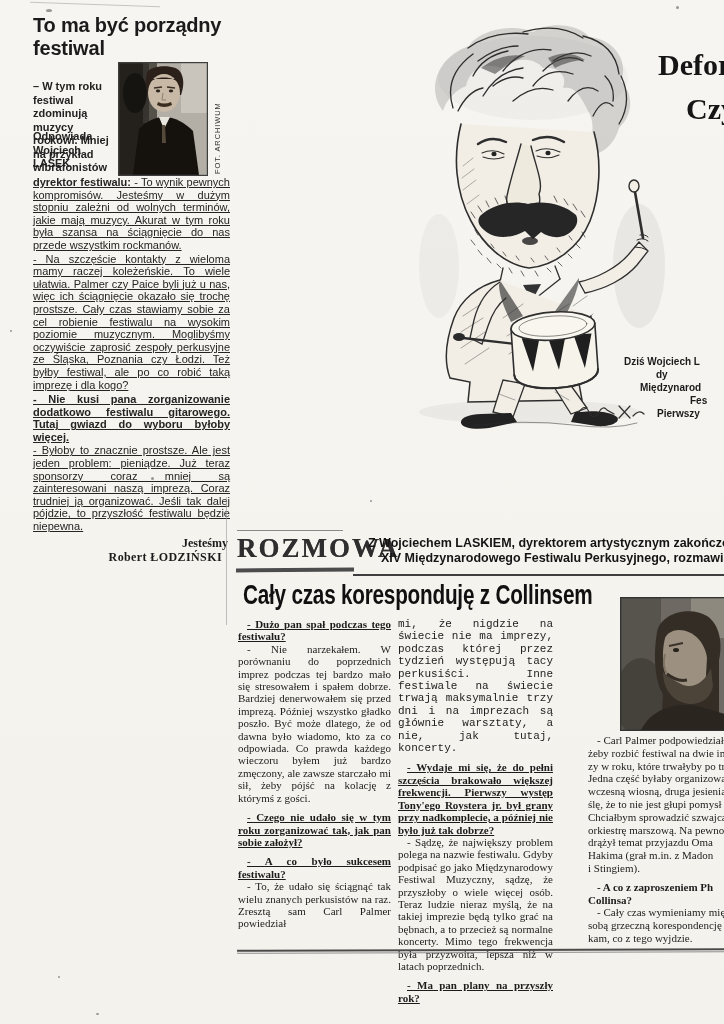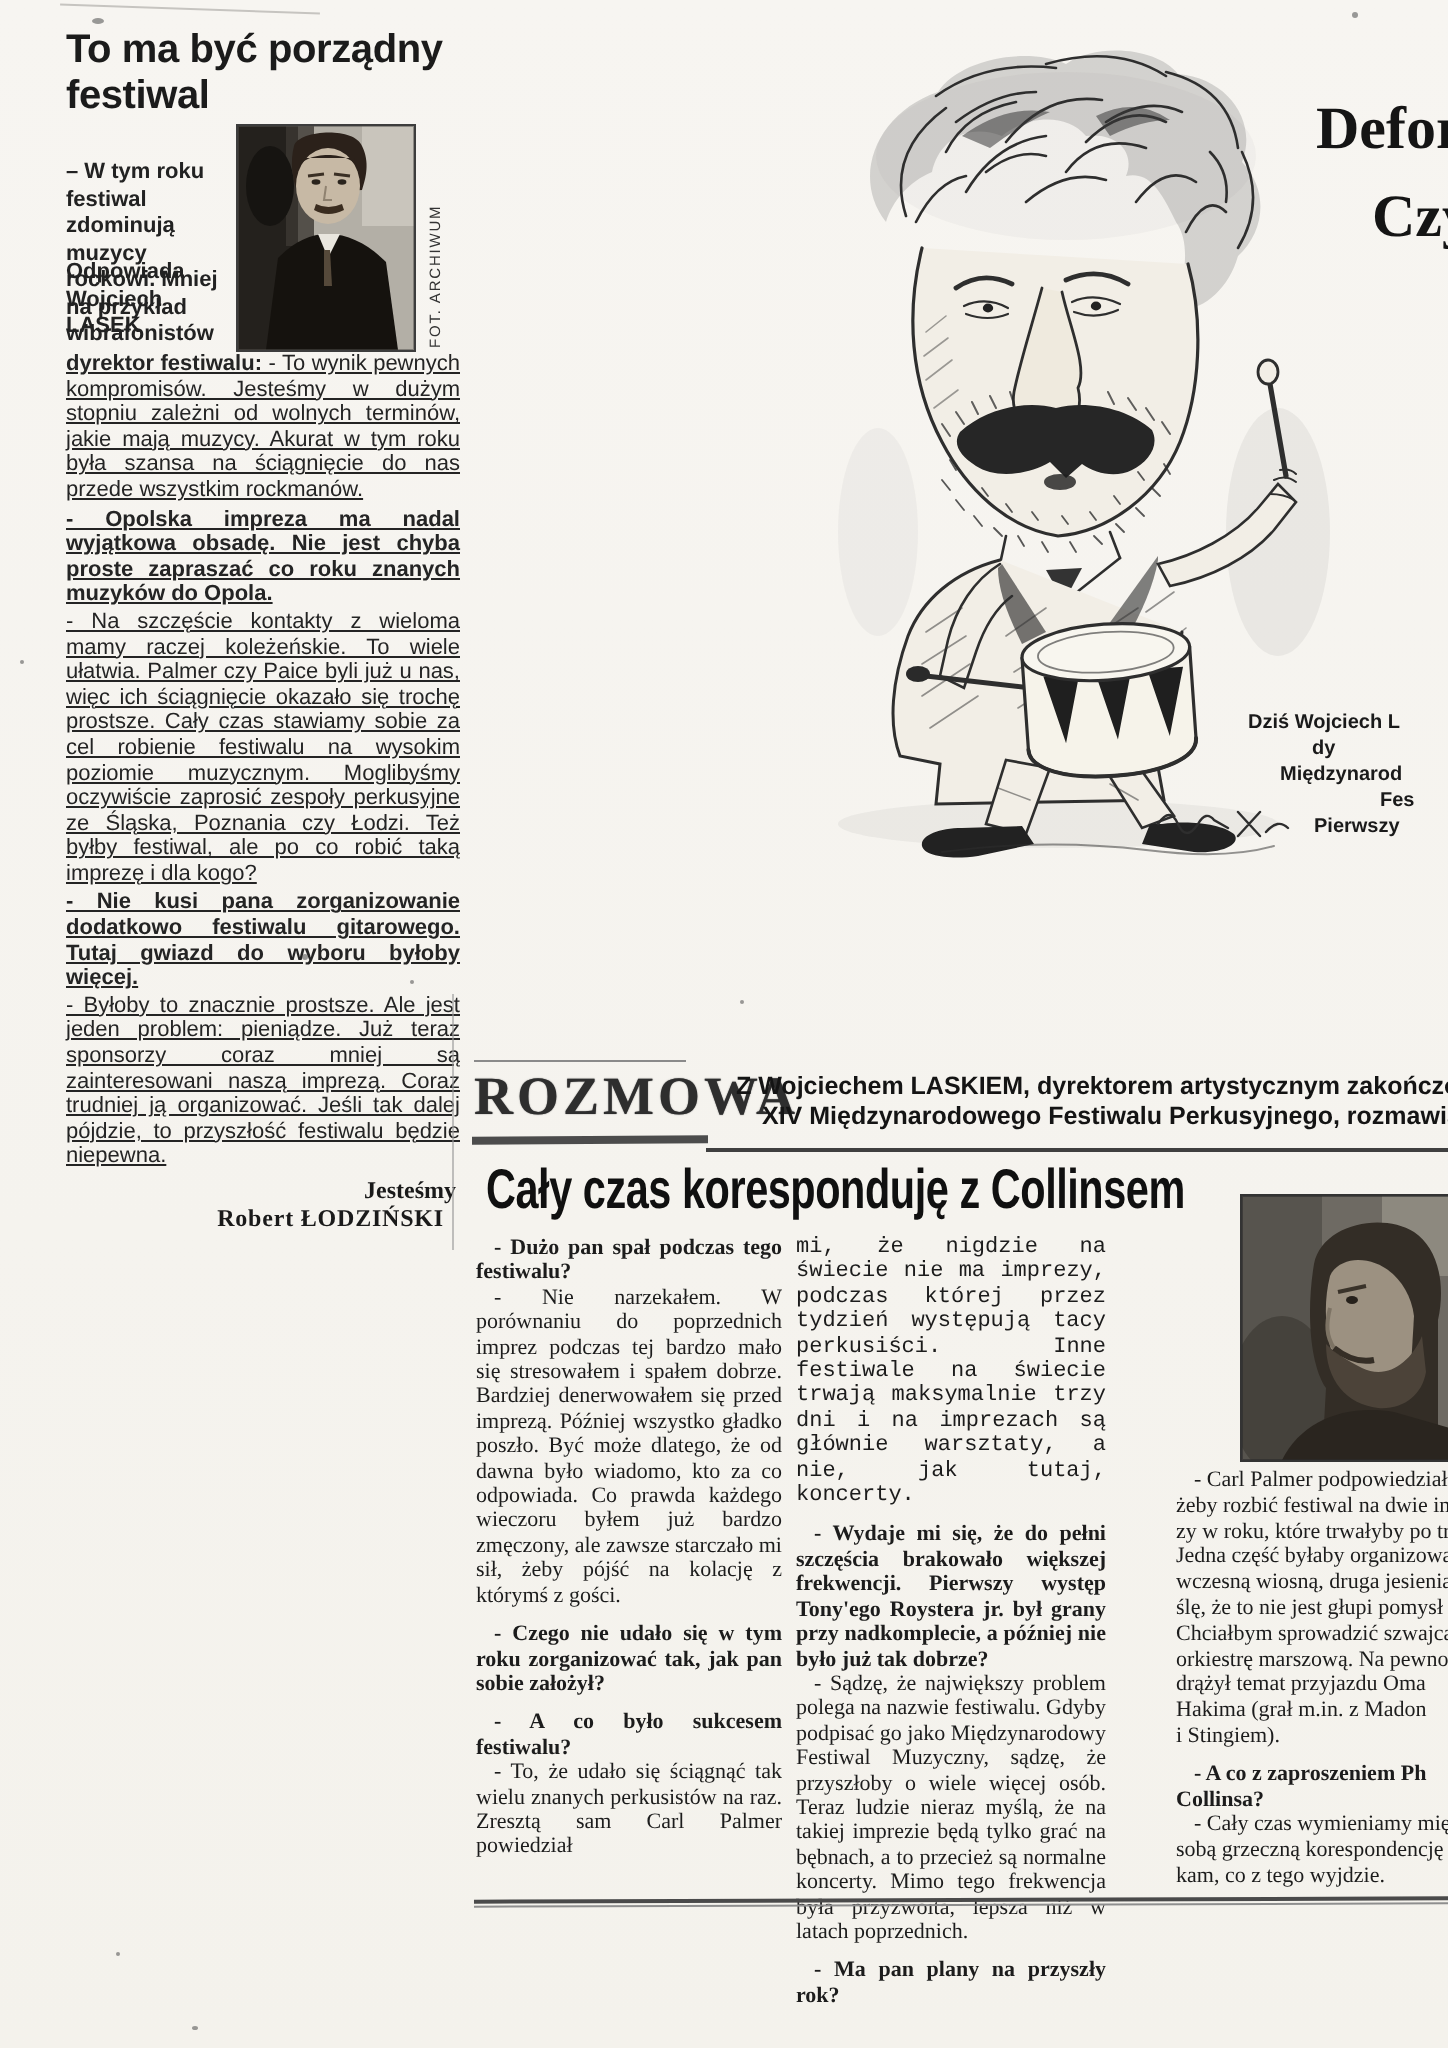--- a/index.html
+++ b/index.html
@@ -42,21 +42,21 @@
   .kick{position:absolute;font-size:12.5px;font-weight:bold;color:#141414;white-space:nowrap;}
   .kick-rule{position:absolute;left:353px;top:574px;width:371px;height:2px;background:#3f3f3f;}
   .main-headline{position:absolute;left:243px;top:579px;font-size:28px;font-weight:bold;
                  letter-spacing:-.3px;color:#101010;transform:scaleX(.74);transform-origin:0 0;white-space:nowrap;}
 
   
   .col{position:absolute;top:618px;font-family:"Liberation Serif",serif;font-size:11px;
        line-height:12.4px;text-align:justify;color:#1c1c1c;}
   .col p{margin:0;text-indent:9px;}
   .col p.cont{text-indent:0;font-family:Liberation Mono, monospace;}
-  .col p.q{font-weight:bold;margin-top:7px;}
+  .col p.q{font-weight:bold;margin-top:7px;text-decoration:underline;}
   .col1{left:238px;width:153px;}
   .col2{left:398px;width:155px;}
   .col3{position:absolute;left:588px;top:734px;width:200px;font-family:"Liberation Serif",serif;
         font-size:11px;color:#1c1c1c;}
   .col3 .ln{white-space:nowrap;line-height:12.8px;height:12.8px;}
   .col3 .ln.b{font-weight:bold;}
   .col3 .ln.ind{padding-left:9px;}
   .col3 .gap{height:6px;}
   .p3{position:absolute;left:620px;top:597px;width:104px;height:132px;border:1px solid #333;background:#555;}
 
@@ -101,21 +101,20 @@
         <path d="M14 112 L20 66 C28 58 36 54 45 54 C56 54 66 60 74 68 L80 112 Z" fill="#15120e"></path>
         <path d="M40 54 L45 66 L51 54 Z" fill="#e9e6de"></path>
         <path d="M43 62 L46 62 L47 80 L43 80 Z" fill="#55493a"></path>
         <rect x="0" y="0" width="88" height="112" fill="none" stroke="#51504c" stroke-width="1" opacity=".5"></rect>
       </svg>
     </div>
     <div class="la-credit">FOT. ARCHIWUM</div>
 
     <div class="la-body">
       <p><b>dyrektor festiwalu:</b><span> - To wynik pewnych kompromisów. Jesteśmy w dużym stopniu zależni od wolnych terminów, jakie mają muzycy. Akurat w tym roku była szansa na ściągnięcie do nas przede wszystkim rockmanów.</span></p>
-      <p class="q">- Opolska impreza ma nadal wyjątkowa obsadę. Nie jest chyba proste zapraszać co roku znanych muzyków do Opola.</p>
       <p>- Na szczęście kontakty z wieloma mamy raczej koleżeńskie. To wiele ułatwia.  Palmer czy Paice byli już u nas, więc ich ściągnięcie okazało się trochę prostsze. Cały czas stawiamy sobie za cel robienie festiwalu na wysokim poziomie muzycznym. Moglibyśmy oczywiście zaprosić zespoły perkusyjne ze Śląska, Poznania czy Łodzi. Też byłby festiwal, ale po co robić taką imprezę i dla kogo?</p>
       <p class="q">- Nie kusi pana zorganizowanie dodatkowo festiwalu gitarowego. Tutaj gwiazd do wyboru byłoby więcej.</p>
       <p>- Byłoby to znacznie prostsze. Ale jest jeden problem: pieniądze. Już teraz sponsorzy coraz mniej są zainteresowani naszą imprezą.  Coraz trudniej ją organizować. Jeśli tak dalej pójdzie, to przyszłość festiwalu będzie niepewna.</p>
       <div class="la-sign">
         <span class="role">Jesteśmy</span><br>
         <span class="name">Robert ŁODZIŃSKI</span>
       </div>
     </div>
   </div>
   <div class="vrule"></div>

